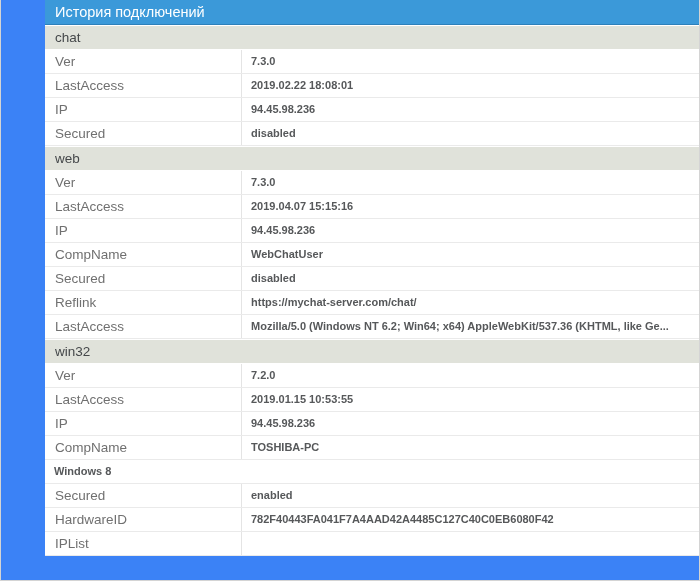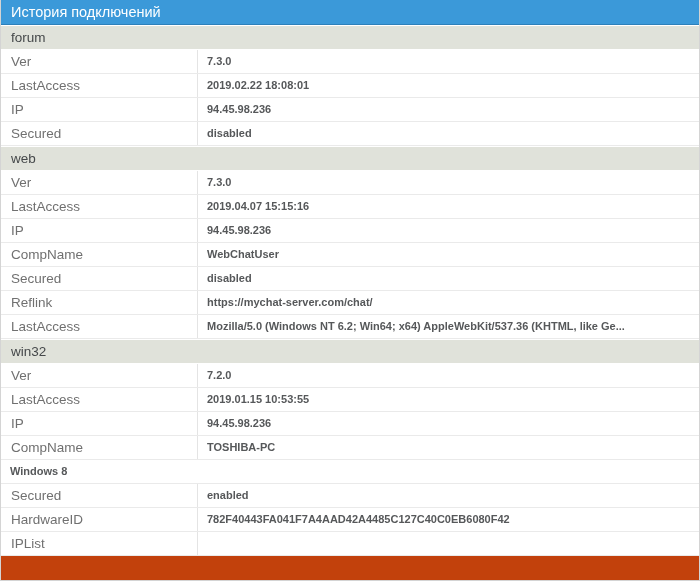--- a/index.html
+++ b/index.html
@@ -17,25 +17,26 @@
   * { box-sizing: border-box; }
   html, body {
     margin: 0;
     padding: 0;
     background: #ffffff;
     font-family: "Liberation Sans", "DejaVu Sans", sans-serif;
   }
   .panel {
     width: 700px;
     height: 581px;
-    background: #c2410c;
+    background: #3b82f6;
     border-left: 1px solid var(--outer-border);
     border-right: 1px solid var(--outer-border);
     border-bottom: 1px solid var(--outer-border);
     overflow: hidden;
+    padding-left: 44px;
   }
   .panel-header {
     height: 25px;
     background: var(--header-bg);
     border-bottom: 1px solid var(--header-border);
     color: var(--header-text);
     font-size: 14.5px;
     line-height: 24px;
     padding-left: 10px;
     white-space: nowrap;
@@ -80,21 +81,21 @@
     overflow: hidden;
     font-weight: bold;
   }
 </style>
 </head>
 <body>
 
 <div class="panel">
   <div class="panel-header">История подключений</div>
   <div>
-      <div class="section-row">forum</div>
+      <div class="section-row">chat</div>
       <div class="data-row">
         <div class="cell-key">Ver</div>
         <div class="cell-value">7.3.0</div>
       </div>
       <div class="data-row">
         <div class="cell-key">LastAccess</div>
         <div class="cell-value">2019.02.22 18:08:01</div>
       </div>
       <div class="data-row">
         <div class="cell-key">IP</div>

